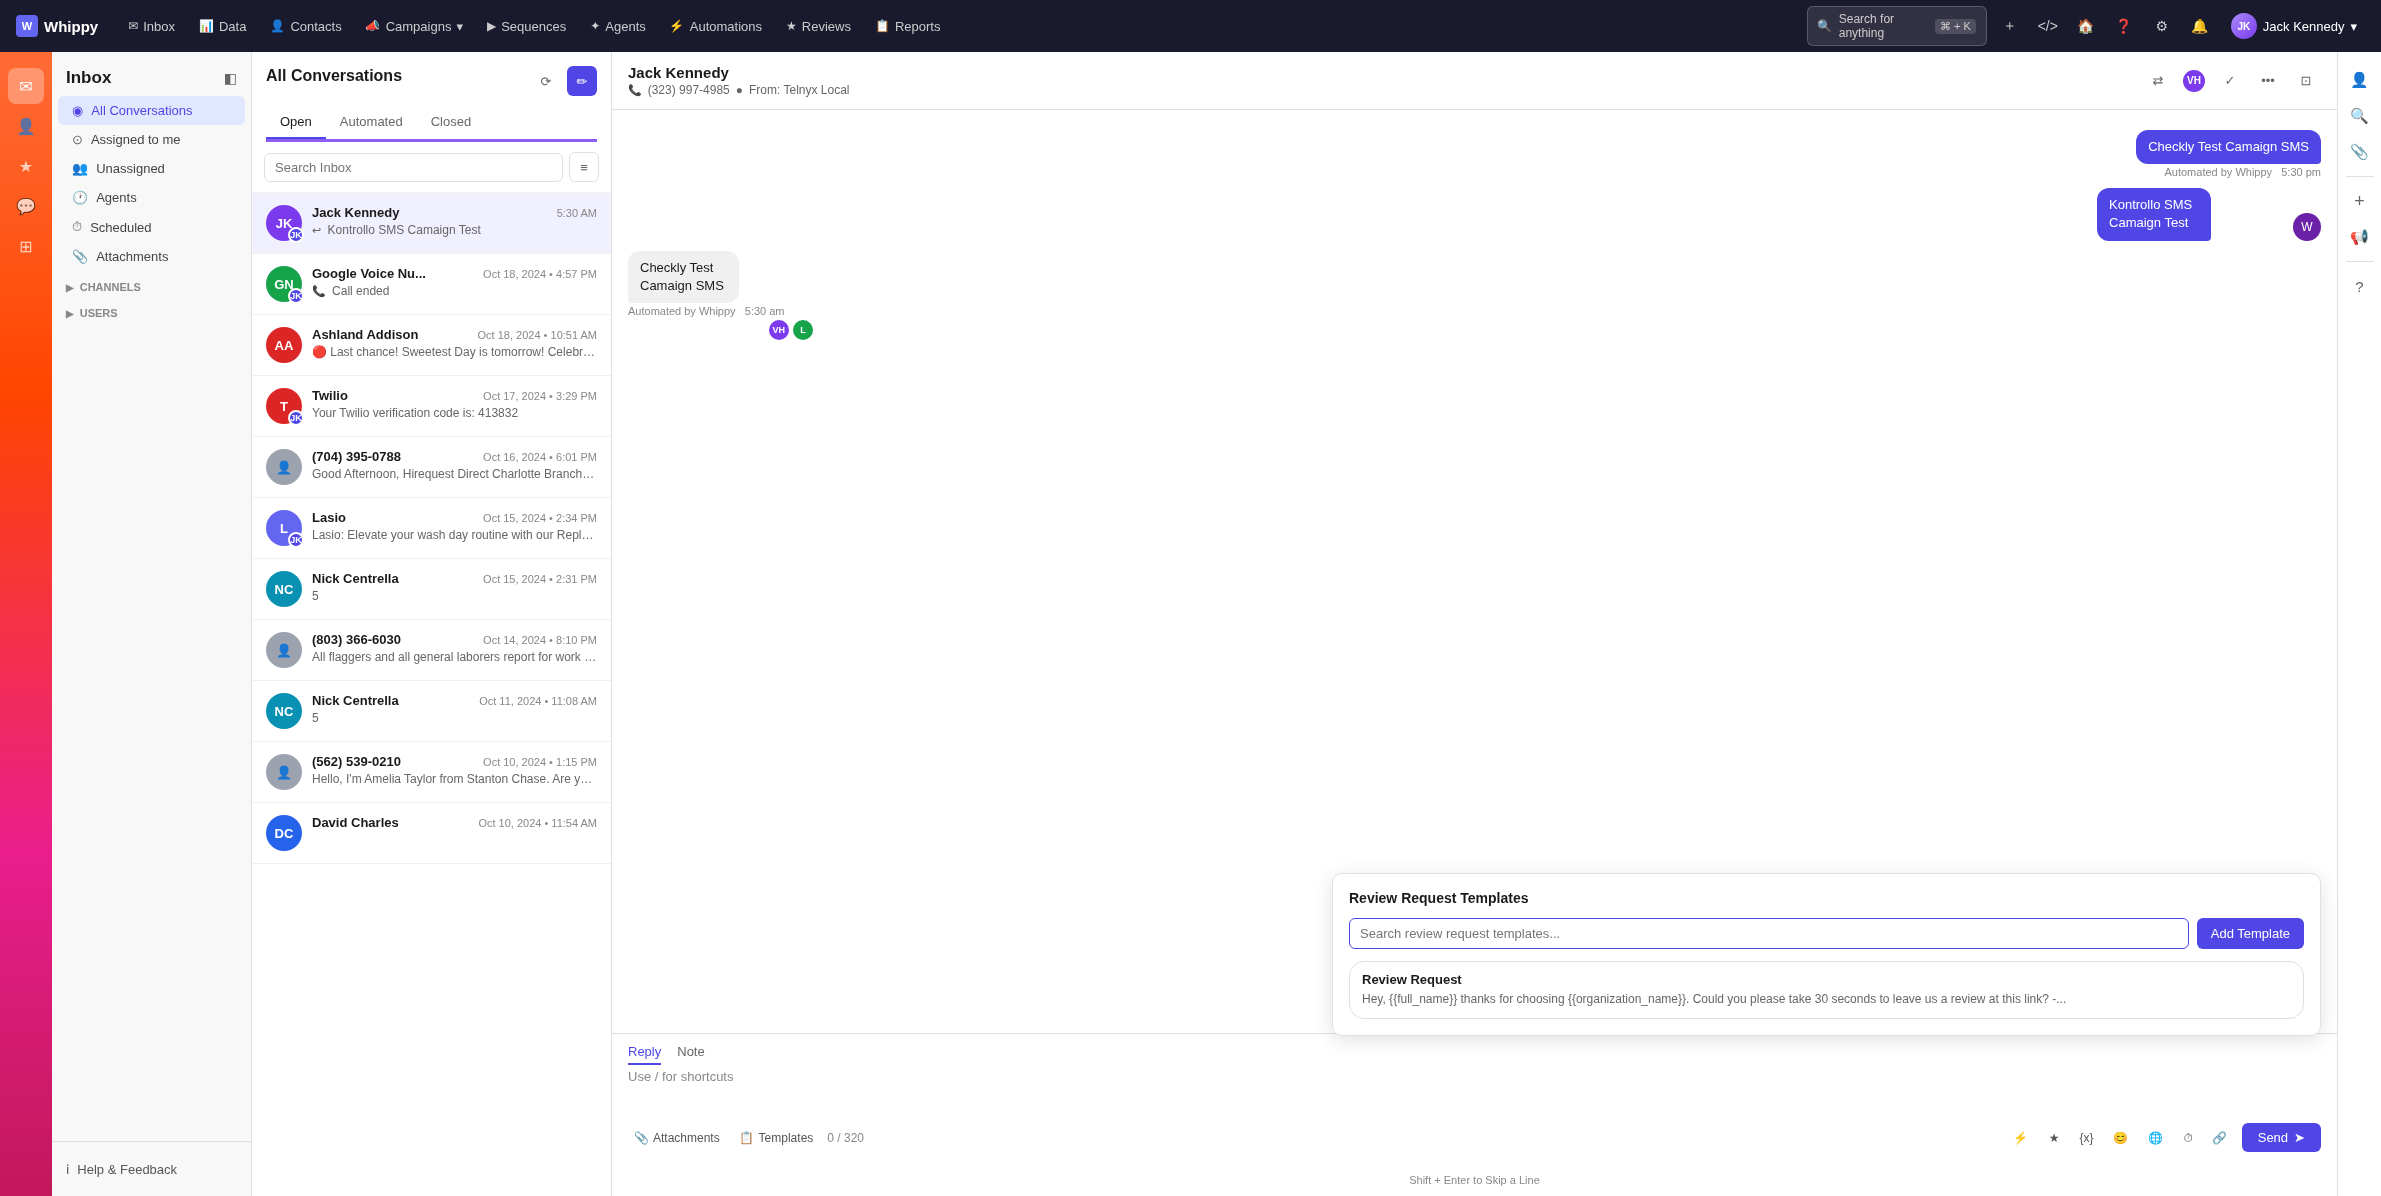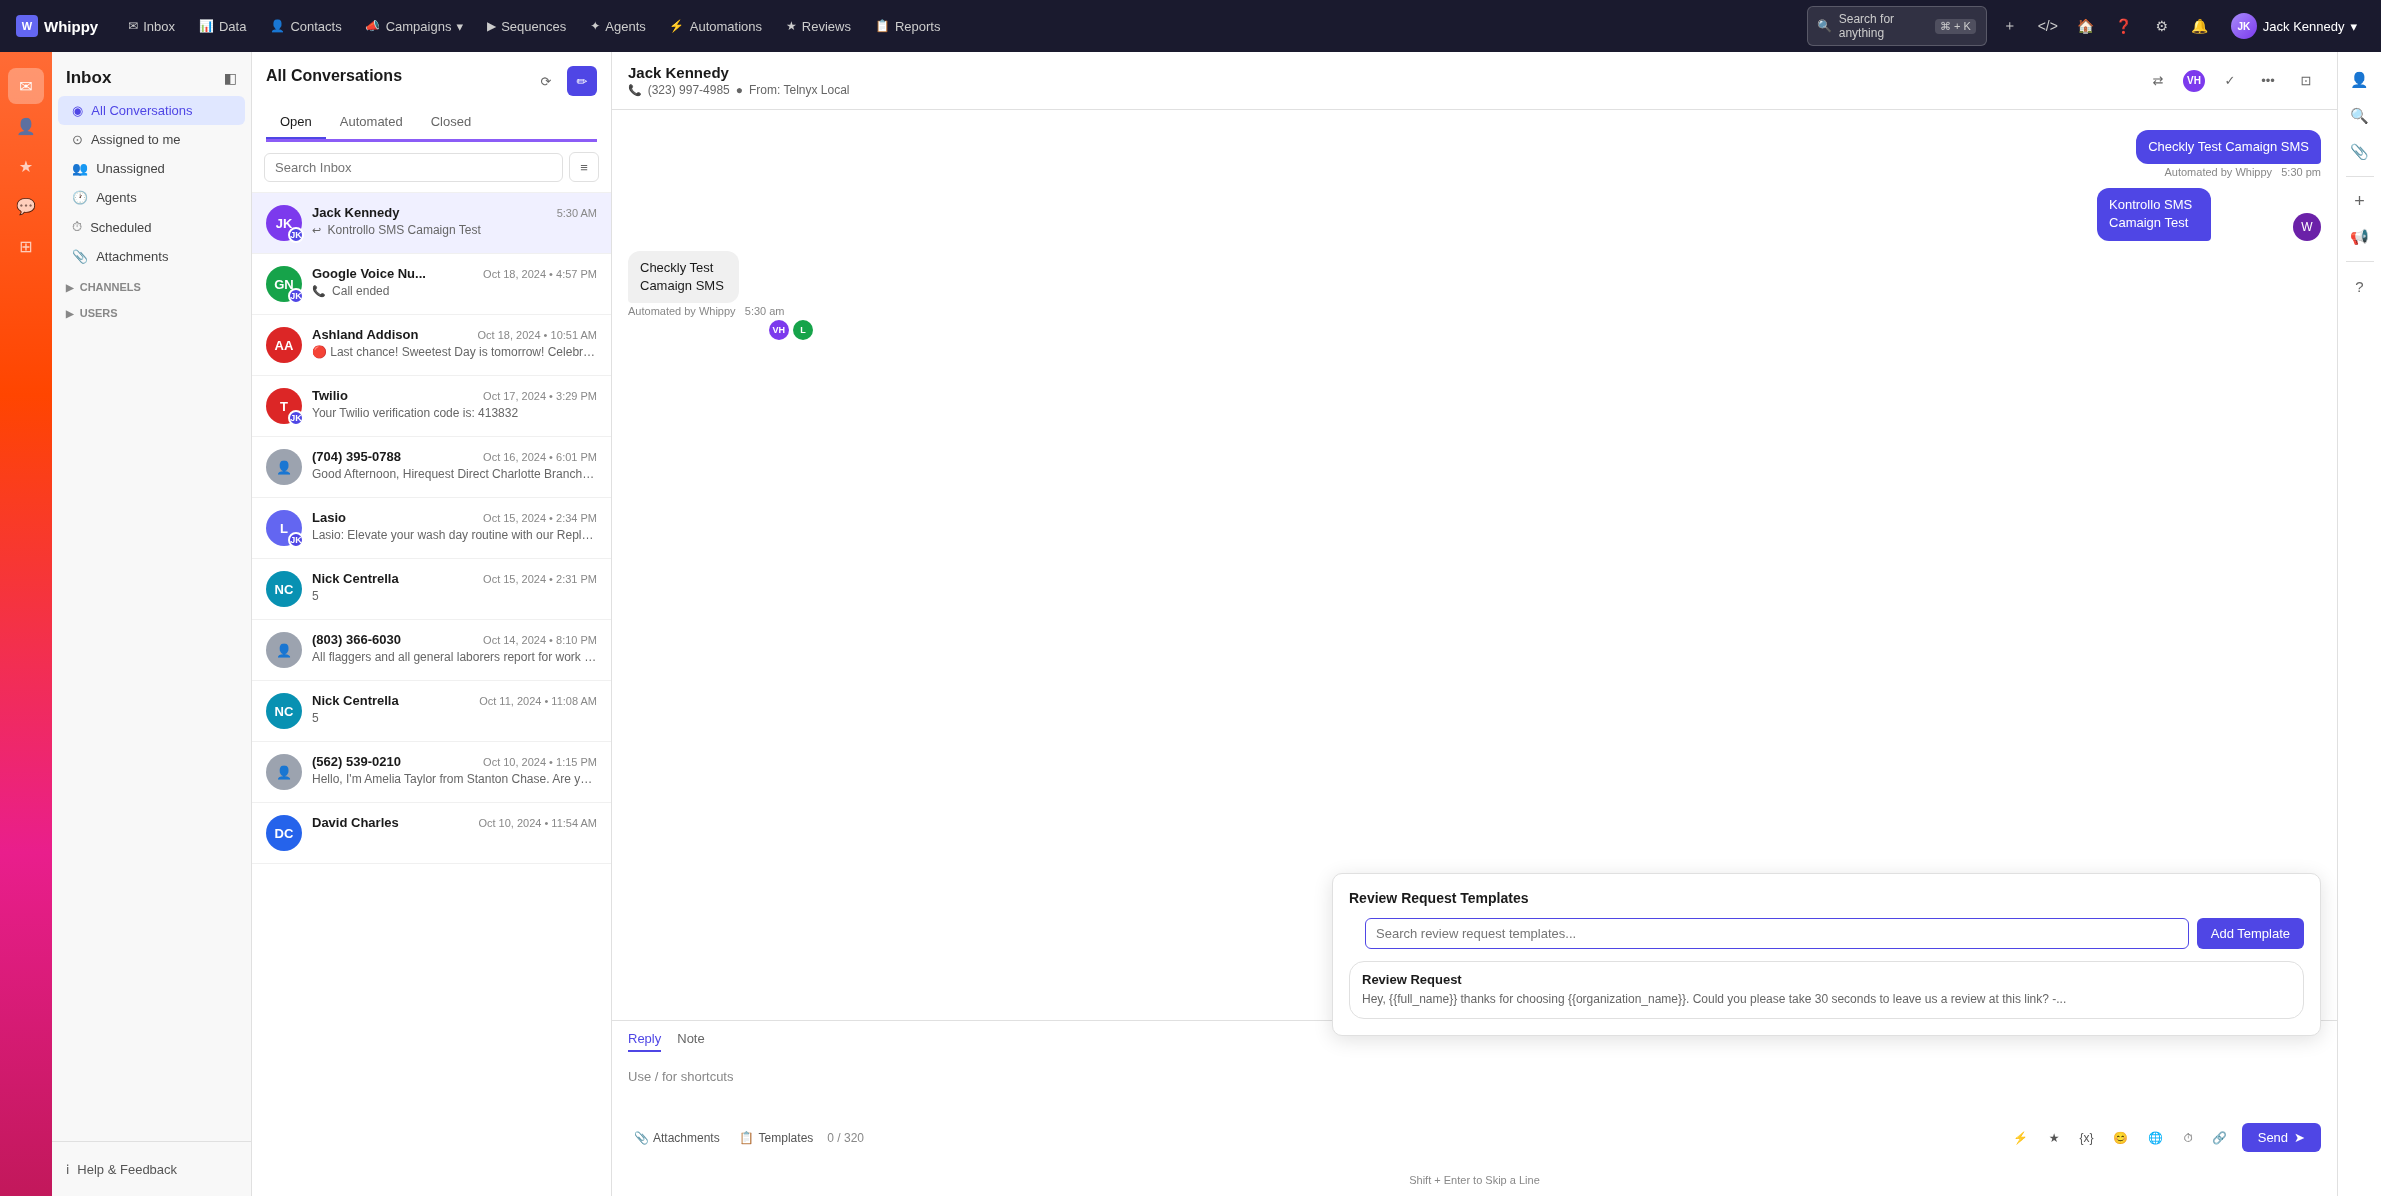--- a/index.html
+++ b/index.html
@@ -310,21 +310,20 @@
       display: flex; gap: 8px; margin-bottom: 12px;
     }
     .rt-search-input {
       flex: 1;
       border: 1px solid #4f46e5;
       border-radius: 6px;
       padding: 7px 10px;
       font-size: 13px;
       outline: none;
       color: #555;
-      margin-left: 16px;
     }
     .rt-add-btn {
       background: #4f46e5; color: white;
       border: none; border-radius: 6px;
       padding: 7px 14px; cursor: pointer;
       font-size: 13px; font-weight: 500;
       white-space: nowrap;
     }
     .rt-template-item {
       background: white;
@@ -335,21 +334,21 @@
     .rt-template-name { font-weight: 600; font-size: 13px; color: #1a1a1a; margin-bottom: 4px; }
     .rt-template-text { font-size: 12px; color: #666; line-height: 1.4; }
 
     
     .reply-area {
       border-top: 1px solid #e0e0e0;
       padding: 10px 16px;
     }
     .reply-tabs {
       display: flex; gap: 16px;
-      margin-bottom: 13px;
+      margin-bottom: 0;
     }
     .reply-tab {
       font-size: 13px; color: #666; cursor: pointer;
       padding-bottom: 4px;
       border-bottom: 2px solid transparent;
     }
     .reply-tab.active { color: #4f46e5; border-bottom-color: #4f46e5; font-weight: 500; }
     .reply-input-area {
       min-height: 50px;
       color: #888; font-size: 13px;

